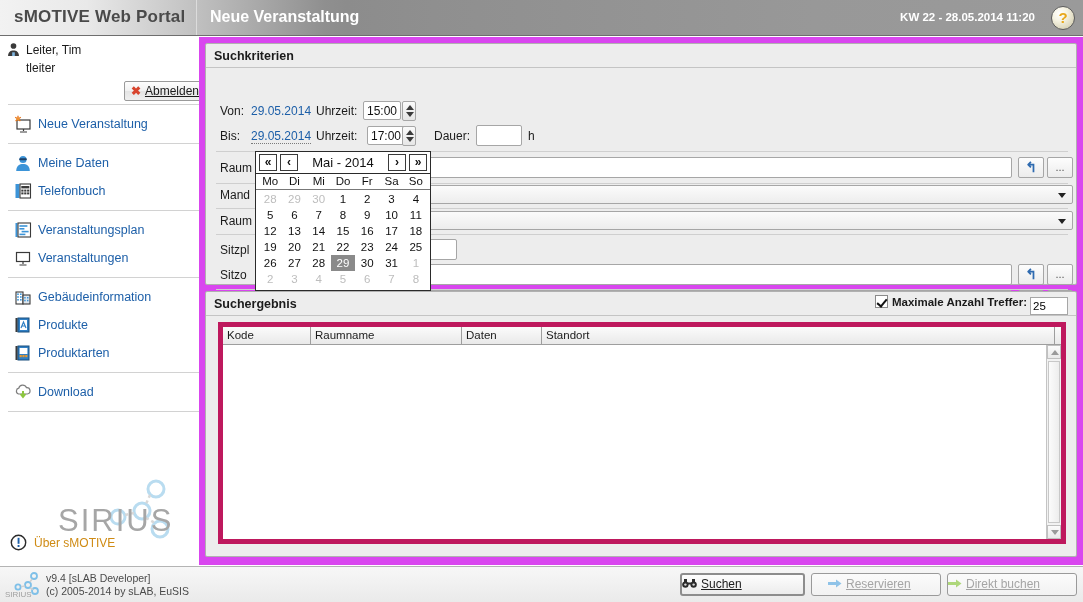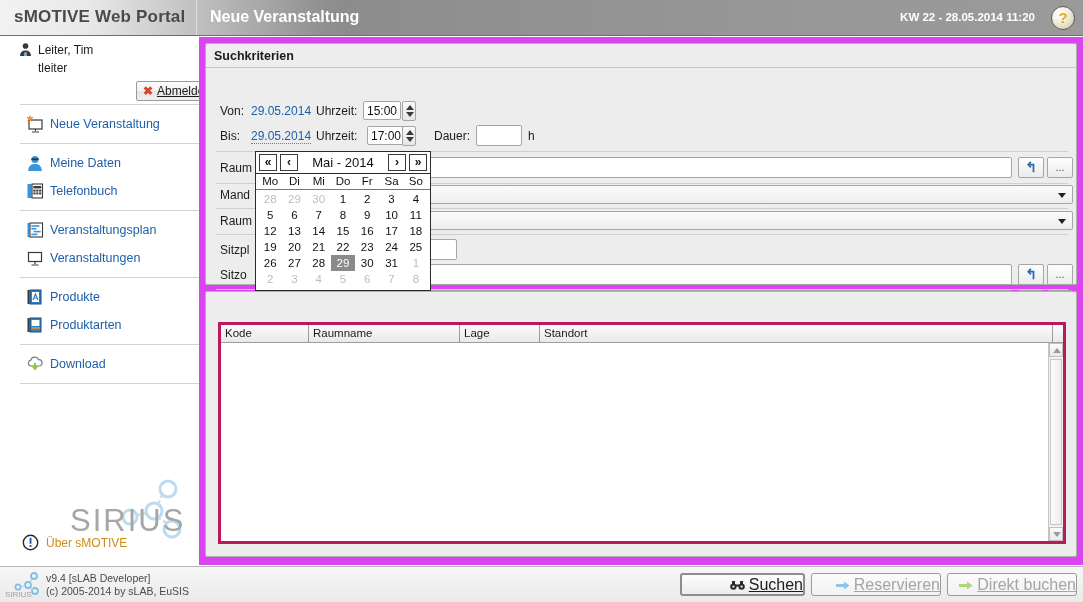--- a/index.html
+++ b/index.html
@@ -39,21 +39,21 @@
     position:absolute; right:8px; top:6px; width:24px; height:24px;
     border-radius:50%;
     background: radial-gradient(circle at 35% 30%, #ffffff 0%, #f6f3e2 35%, #ded9c0 70%, #b9b49c 100%);
     border:1px solid #5d5d5d;
     color:#e8a81c; font-weight:bold; font-size:15px;
     text-align:center; line-height:22px;
   }
 
   
   #sidebar {
-    position:absolute; left:12px; top:37px; width:215px; height:528px;
+    position:absolute; left:0; top:37px; width:215px; height:528px;
     background:#ffffff; border-right:1px solid #b4b4b4;
   }
   #userblock { position:relative; height:62px; }
   #user-name { position:absolute; left:26px; top:6px; font-size:12px; color:#1b1b1b; }
   #user-login { position:absolute; left:26px; top:24px; font-size:12px; color:#1b1b1b; }
   #user-icon { position:absolute; left:6px; top:5px; width:15px; height:15px; }
   #logout-btn {
     position:absolute; right:6px; top:44px;
     height:20px; padding:0 8px 0 6px;
     background: linear-gradient(to bottom,#fdfdfd 0%,#f1f1f1 50%,#e4e4e4 51%,#efefef 100%);
@@ -183,21 +183,21 @@
     content:""; position:absolute; left:3px; top:1px; width:4px; height:8px;
     border:solid #111; border-width:0 2px 2px 0; transform:rotate(40deg);
   }
   #maxhits input.numbox {
     width:38px; height:18px; border:1px solid #a6a6a6; background:#fff;
     font-size:11.5px; padding:0 2px; vertical-align:-4px; margin-left:3px;
     font-family:"Liberation Sans",sans-serif;
   }
   #table-wrap {
     position:absolute; left:12px; top:30px; width:848px; height:222px;
-    border:3px solid #be185d; background:#fff;
+    border:5px solid #be185d; background:#fff;
   }
   #thead { display:flex; height:18px; background: linear-gradient(to bottom,#fbfbfb,#e9e9e9); border-bottom:1px solid #9e9e9e; }
   #thead div {
     font-size:11.5px; color:#1b1b1b; line-height:17px; padding-left:4px;
     border-right:1px solid #9e9e9e; overflow:hidden; white-space:nowrap;
   }
   #tbody { height:187px; background:#fff; }
   #vscroll {
     position:absolute; right:0; top:18px; width:15px; bottom:0;
     background:#f2f2f2; border-left:1px solid #c4c4c4;
@@ -215,21 +215,21 @@
     background: linear-gradient(to bottom,#f7f7f7,#eaeaea);
     border-top:1px solid #b4b4b4;
   }
   #ver1 { position:absolute; left:46px; top:5px; font-size:10.5px; color:#4a4a4a; }
   #ver2 { position:absolute; left:46px; top:18px; font-size:10.5px; color:#4a4a4a; }
   #foot-logo { position:absolute; left:4px; top:4px; width:40px; height:28px; }
   .fbtn {
     position:absolute; top:6px; height:23px;
     background: linear-gradient(to bottom,#fdfdfd,#ececec);
     border:1px solid #9a9a9a; border-radius:3px;
-    font-size:16px; line-height:21px; text-align:right;
+    font-size:12px; line-height:21px; text-align:left;
     color:#1b1b1b; white-space:nowrap;
   }
   .fbtn.disabled { color:#a5a5a5; background: linear-gradient(to bottom,#fbfbfb,#f2f2f2); }
   .fbtn .u { text-decoration:underline; }
   #btn-suchen { right:278px; width:125px; border:2px solid #8d8d8d; line-height:19px; }
   #btn-res { right:142px; width:130px;padding-left:16px; }
   #btn-direkt { right:6px; width:130px; }
 </style>
 </head>
 <body>
@@ -320,20 +320,39 @@
     <div class="navitem">
       <svg class="navicon" viewBox="0 0 18 18">
         <rect x="2.5" y="3.5" width="13" height="9" fill="#fff" stroke="#3a3a3a" stroke-width="1.2"></rect>
         <path d="M9 12.5 L9 15 M5.5 16 L12.5 16" stroke="#3a3a3a" stroke-width="1.2" fill="none"></path>
       </svg>
       <span>Veranstaltungen</span>
     </div>
 
     <div class="nav-sep"></div>
 
+    <div class="navitem">
+      <svg class="navicon" viewBox="0 0 18 18">
+        <rect x="2" y="4" width="7" height="12" fill="#fff" stroke="#3a3a3a" stroke-width="1.1"></rect>
+        <rect x="9" y="7" width="7" height="9" fill="#dfe7ee" stroke="#3a3a3a" stroke-width="1.1"></rect>
+        <g fill="#3c94d8">
+            <rect x="3.2" y="5.4" width="1.6" height="1.6"></rect>
+            <rect x="6" y="5.4" width="1.6" height="1.6"></rect>
+            <rect x="3.2" y="8.2" width="1.6" height="1.6"></rect>
+            <rect x="6" y="8.2" width="1.6" height="1.6"></rect>
+            <rect x="3.2" y="11" width="1.6" height="1.6"></rect>
+            <rect x="6" y="11" width="1.6" height="1.6"></rect>
+            <rect x="10.2" y="9" width="1.5" height="1.5"></rect>
+            <rect x="13" y="9" width="1.5" height="1.5"></rect>
+            <rect x="10.2" y="11.8" width="1.5" height="1.5"></rect>
+            <rect x="13" y="11.8" width="1.5" height="1.5"></rect>
+          </g>
+      </svg>
+      <span>Gebäudeinformation</span>
+    </div>
 
     <div class="navitem">
       <svg class="navicon" viewBox="0 0 18 18">
         <rect x="1.5" y="2" width="2.2" height="14" fill="#3a3a3a"></rect>
         <rect x="4" y="2" width="11" height="14" fill="#2f7fc4" stroke="#1b4f7c" stroke-width="1"></rect>
         <rect x="6" y="4" width="7" height="10" fill="#fff"></rect>
         <path d="M7 12 L9.5 6 L12 12 M8 10 L11 10" stroke="#2f7fc4" stroke-width="1.2" fill="none"></path>
       </svg>
       <span>Produkte</span>
     </div>
@@ -523,26 +542,32 @@
                 <div class="out">7</div>
                 <div class="out">8</div>
               </div>
             </div>
         </div>
 
       </div>
     </div>
 
     <div id="panel-erg" class="panel">
+      <div class="panel-title">
+        <span>Suchergebnis</span>
+        <span id="maxhits">
+          <span class="cbox"></span><span>Maximale Anzahl Treffer:</span><input class="numbox" value="25" style="">
+        </span>
+      </div>
 
       <div id="table-wrap">
         <div id="thead">
           <div style="width:88px;">Kode</div>
           <div style="width:151px;">Raumname</div>
-          <div style="width:80px;">Lage</div>
+          <div style="width:80px;">Daten</div>
           <div style="width:513px;">Standort</div>
         </div>
         <div id="tbody"></div>
         <div id="vscroll">
           <div class="sbtn up">
               <i></i>
             </div>
           <div id="sthumb"></div>
           <div class="sbtn dn">
               <i></i>

